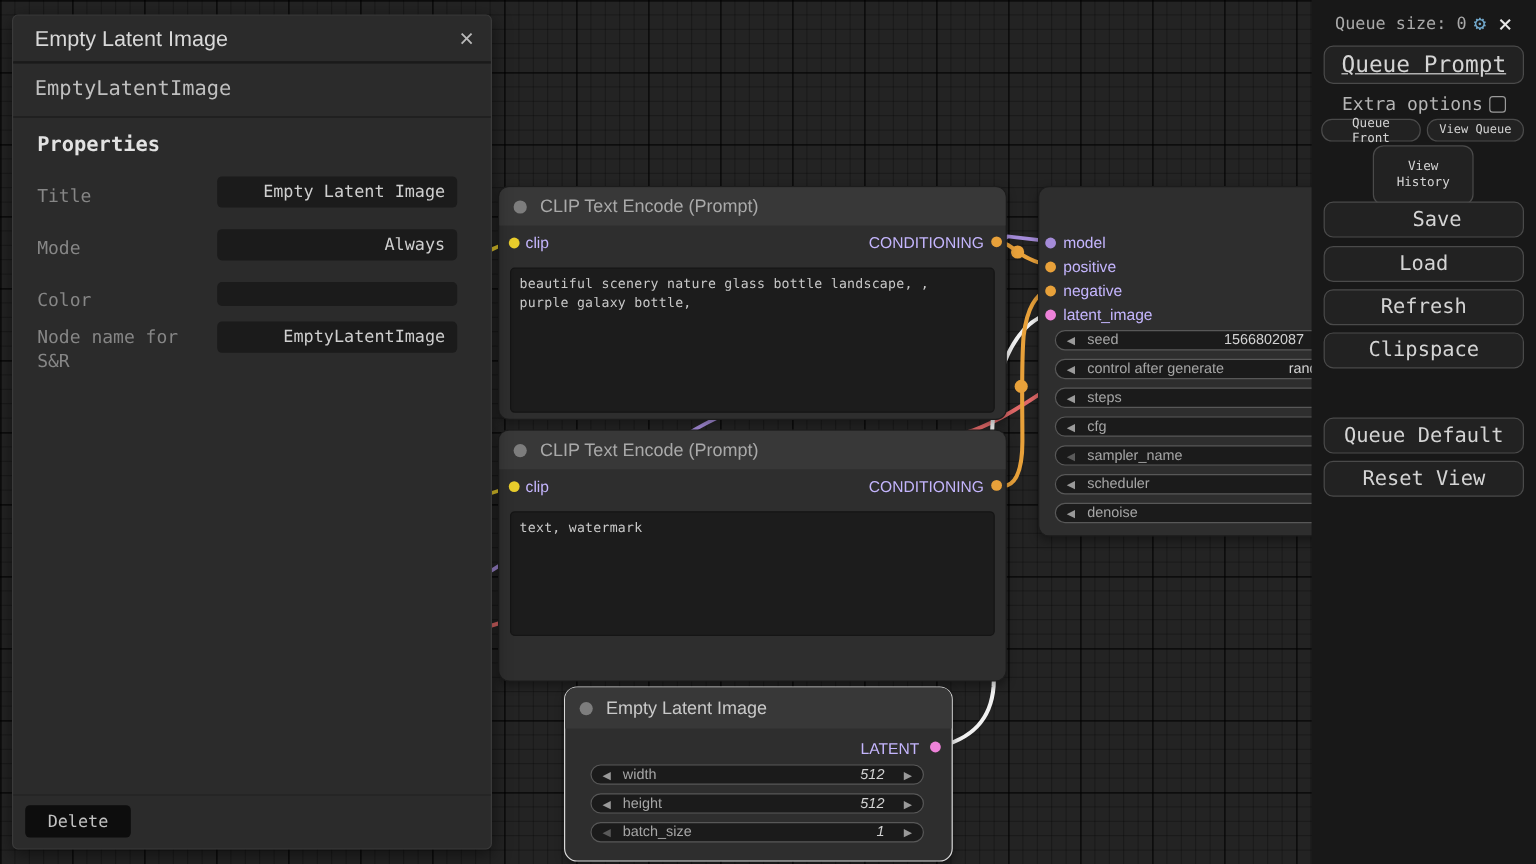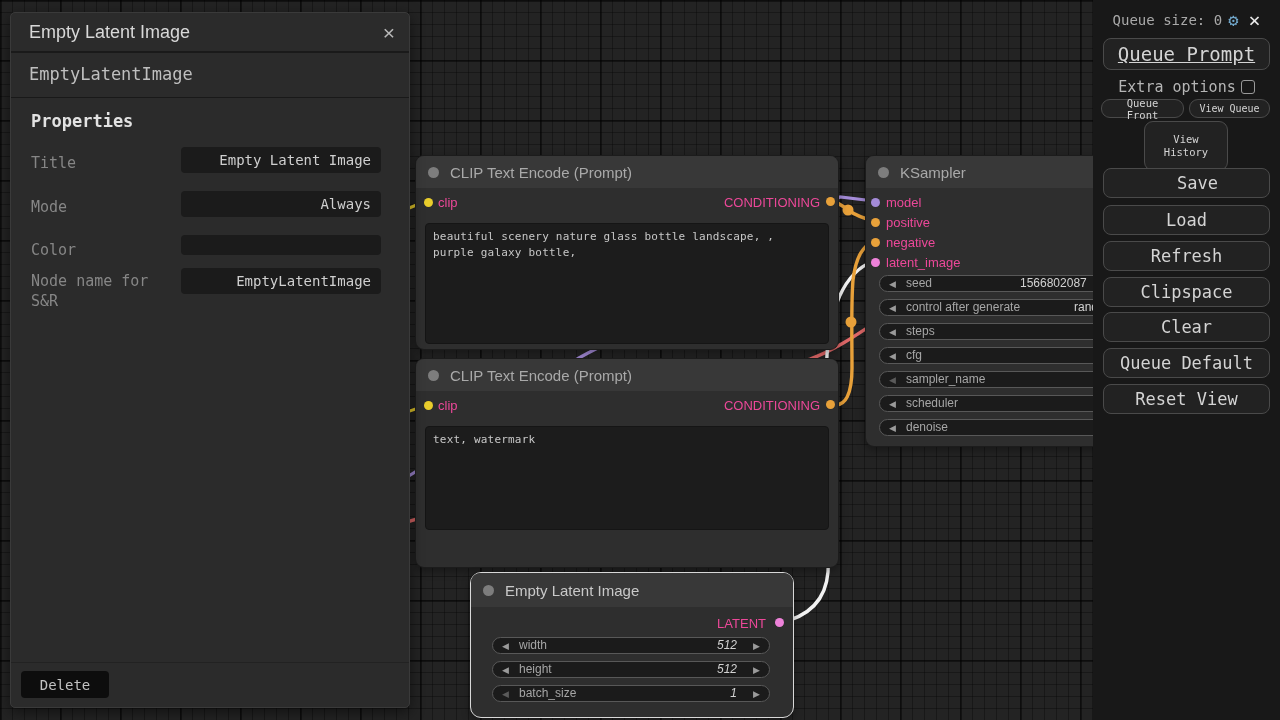--- a/index.html
+++ b/index.html
@@ -18,21 +18,21 @@
   #wires{position:absolute;left:0;top:0;z-index:5;}
 
   
   .node{position:absolute;z-index:10;background:#2e2e2e;border:1px solid #1c1c1c;
         border-radius:9px;box-shadow:0 3px 8px rgba(0,0,0,0.35);}
   .node-title{position:absolute;left:0;top:0;right:0;height:32px;background:#383838;
         border-radius:8px 8px 0 0;display:flex;align-items:center;}
   .node-dot{width:11px;height:11px;border-radius:50%;background:#7d7d7d;margin:0 11px 0 12px;flex:0 0 auto;}
   .node-title-text{font-size:15px;color:#a9a9a9;white-space:nowrap;}
   .slot-dot{position:absolute;width:9px;height:9px;border-radius:50%;}
-  .slot-label{position:absolute;font-size:13px;color:#ec4899;white-space:nowrap;}
+  .slot-label{position:absolute;font-size:13px;color:#c4b5fd;white-space:nowrap;}
   .slot-label.right{text-align:right;}
   .node-textarea{position:absolute;background:#1c1c1c;border:1px solid #151515;border-radius:4px;
         color:#c8c8c8;font-family:"DejaVu Sans Mono","Liberation Mono",monospace;
         font-size:11px;line-height:1.45;padding:5px 7px;resize:none;overflow:hidden;
         letter-spacing:0.2px;box-sizing:border-box;}
   .pill{position:absolute;height:17px;background:#1b1b1b;border:1px solid #585858;
         border-radius:10px;box-sizing:border-box;}
   .pill .arrow{position:absolute;top:1px;font-size:9px;color:#9a9a9a;line-height:14px;}
   .pill .arrow.left{left:9px;}
   .pill .arrow.right{right:9px;}
@@ -113,24 +113,20 @@
       <div class="node-title-text">CLIP Text Encode (Prompt)</div>
     </div>
     <div class="slot-dot" style="left: 8px; top: 42px; background: rgb(233, 205, 44);"></div>
     <div class="slot-label" style="left:22px;top:39px;">clip</div>
     <div class="slot-label right" style="right:18px;top:39px;">CONDITIONING</div>
     <div class="slot-dot" style="left: 410px; top: 41px; background: rgb(232, 161, 58);"></div>
     <textarea class="node-textarea" spellcheck="false" style="left: 9px; top: 67px; width: 404px; height: 104px;">text, watermark</textarea>
   </div>
 
   <div class="node" style="left:865px;top:155px;width:330px;height:290px;">
-    <div class="node-title">
-      <div class="node-dot"></div>
-      <div class="node-title-text">KSampler</div>
-    </div>
     <div class="slot-dot" style="left: 5px; top: 42px; background: rgb(164, 139, 216);"></div>
     <div class="slot-label" style="left:20px;top:39px;">model</div>
     <div class="slot-dot" style="left: 5px; top: 62px; background: rgb(232, 161, 58);"></div>
     <div class="slot-label" style="left:20px;top:59px;">positive</div>
     <div class="slot-dot" style="left: 5px; top: 82px; background: rgb(232, 161, 58);"></div>
     <div class="slot-label" style="left:20px;top:79px;">negative</div>
     <div class="slot-dot" style="left: 5px; top: 102px; background: rgb(238, 130, 217);"></div>
     <div class="slot-label" style="left:20px;top:99px;">latent_image</div>
 
     <div class="pill" style="left:13px;top:119px;width:300px;">
@@ -237,18 +233,17 @@
     </div>
     <button class="sbtn" id="queue-front">Queue Front</button>
     <button class="sbtn" id="view-queue">View Queue</button>
     <button class="sbtn" id="view-history">
         <span style="width:50px;display:inline-block;">View History</span>
       </button>
     <button class="sbtn stack-btn" style="top:168px;padding-left:28px;">Save</button>
     <button class="sbtn stack-btn" style="top:205px;">Load</button>
     <button class="sbtn stack-btn" style="top:241px;">Refresh</button>
     <button class="sbtn stack-btn" style="top:277px;">Clipspace</button>
-    <button class="sbtn stack-btn" style="top:312px;">Clear</button>
     <button class="sbtn stack-btn" style="top:348px;">Queue Default</button>
     <button class="sbtn stack-btn" style="top:384px;">Reset View</button>
   </div>
 
 </div>
 
 </body></html>

